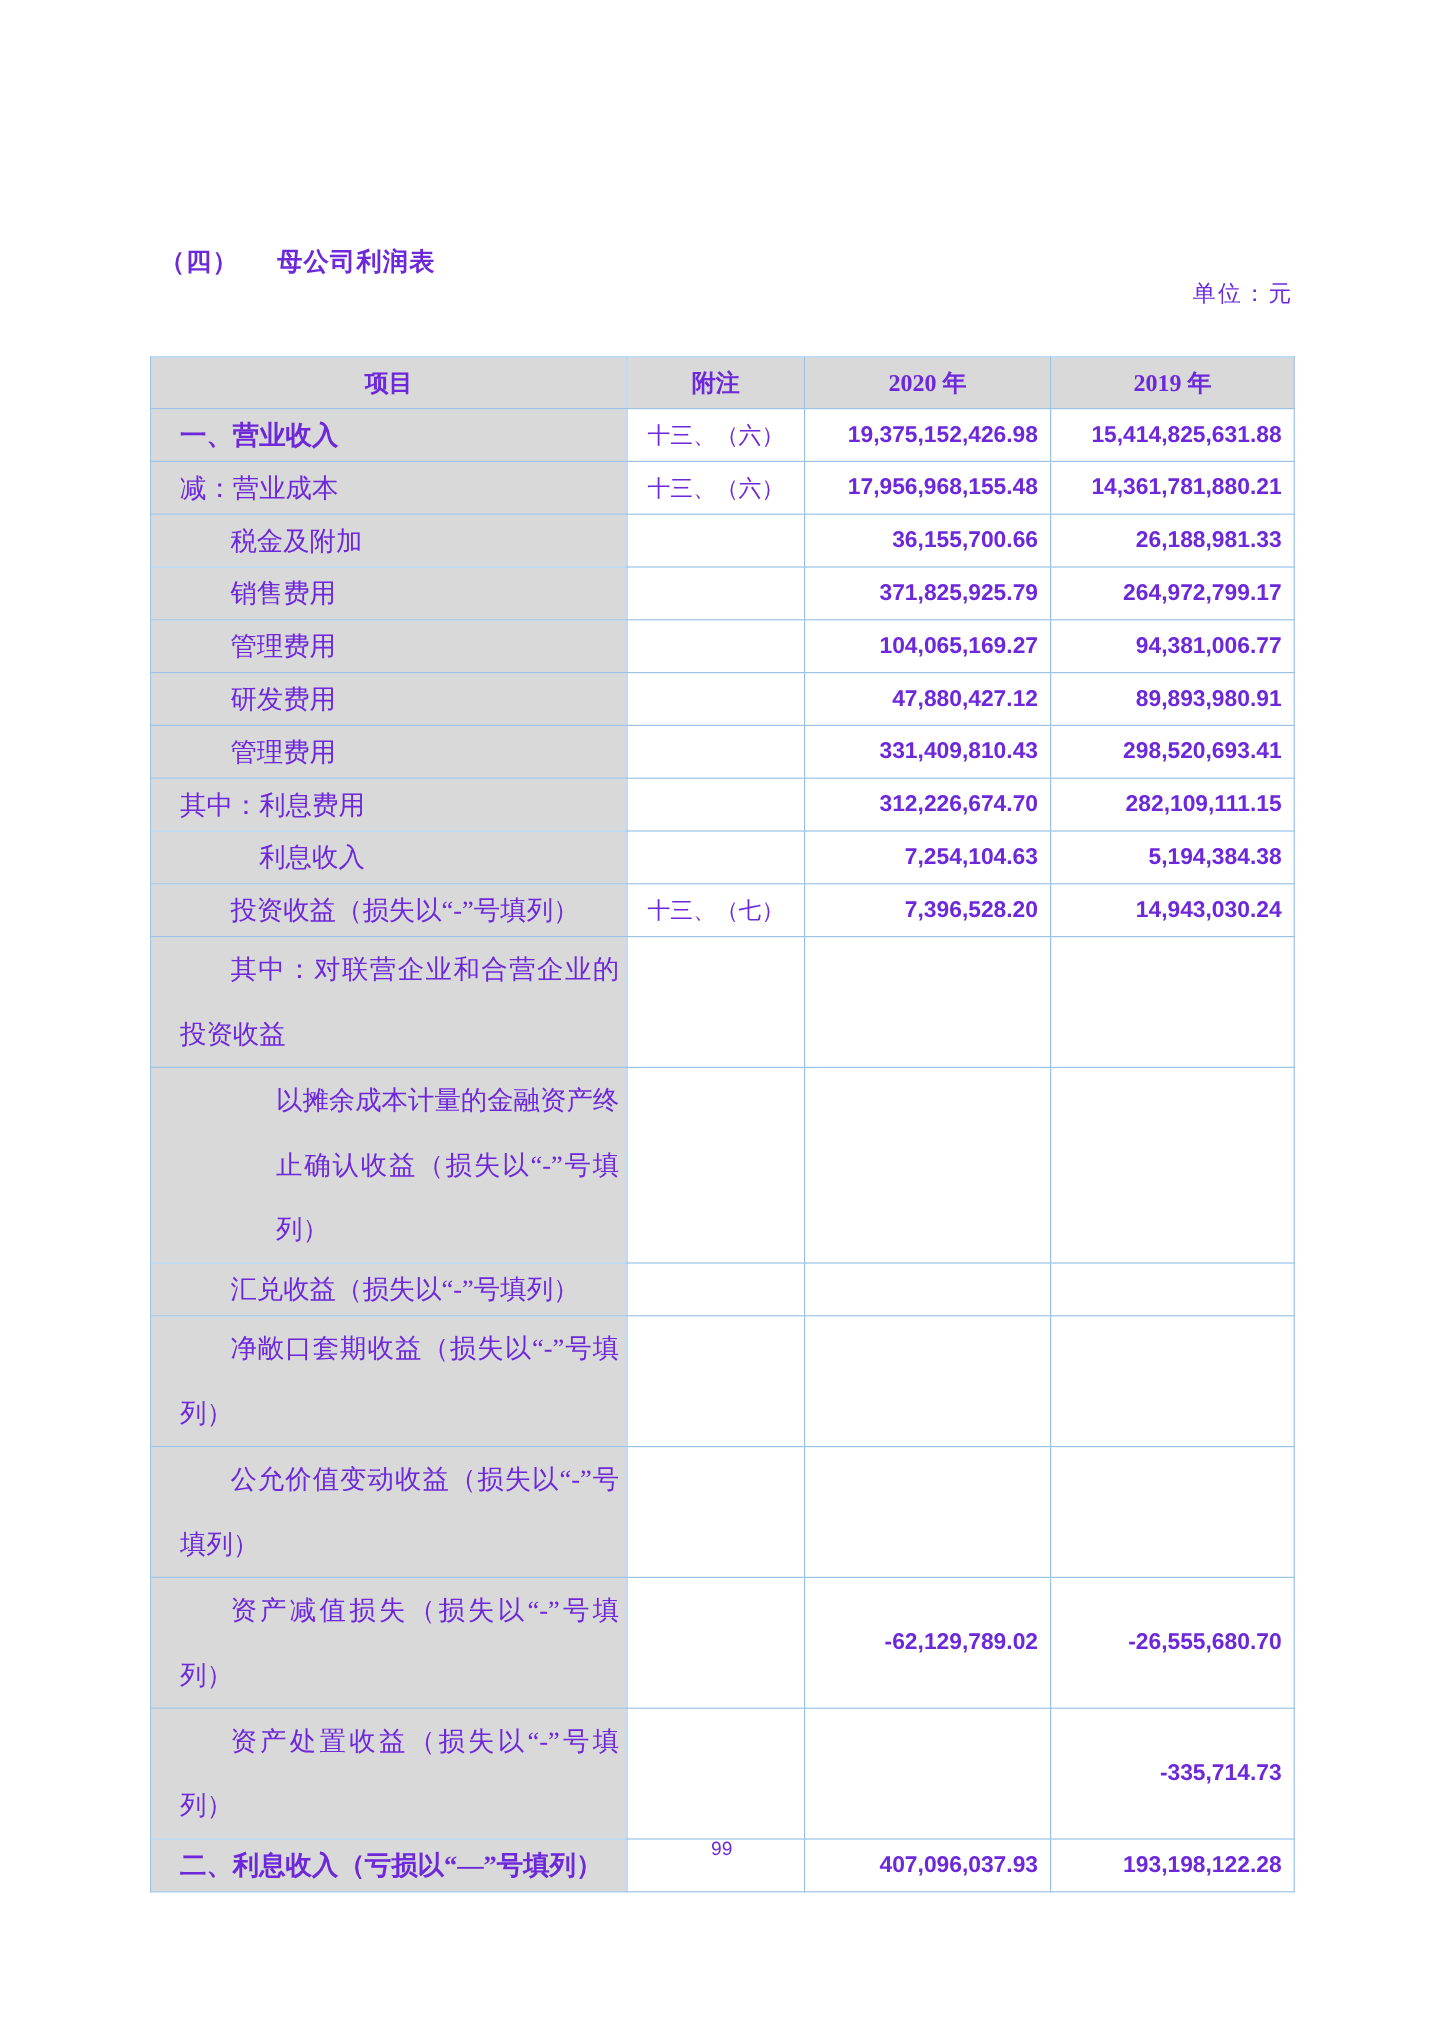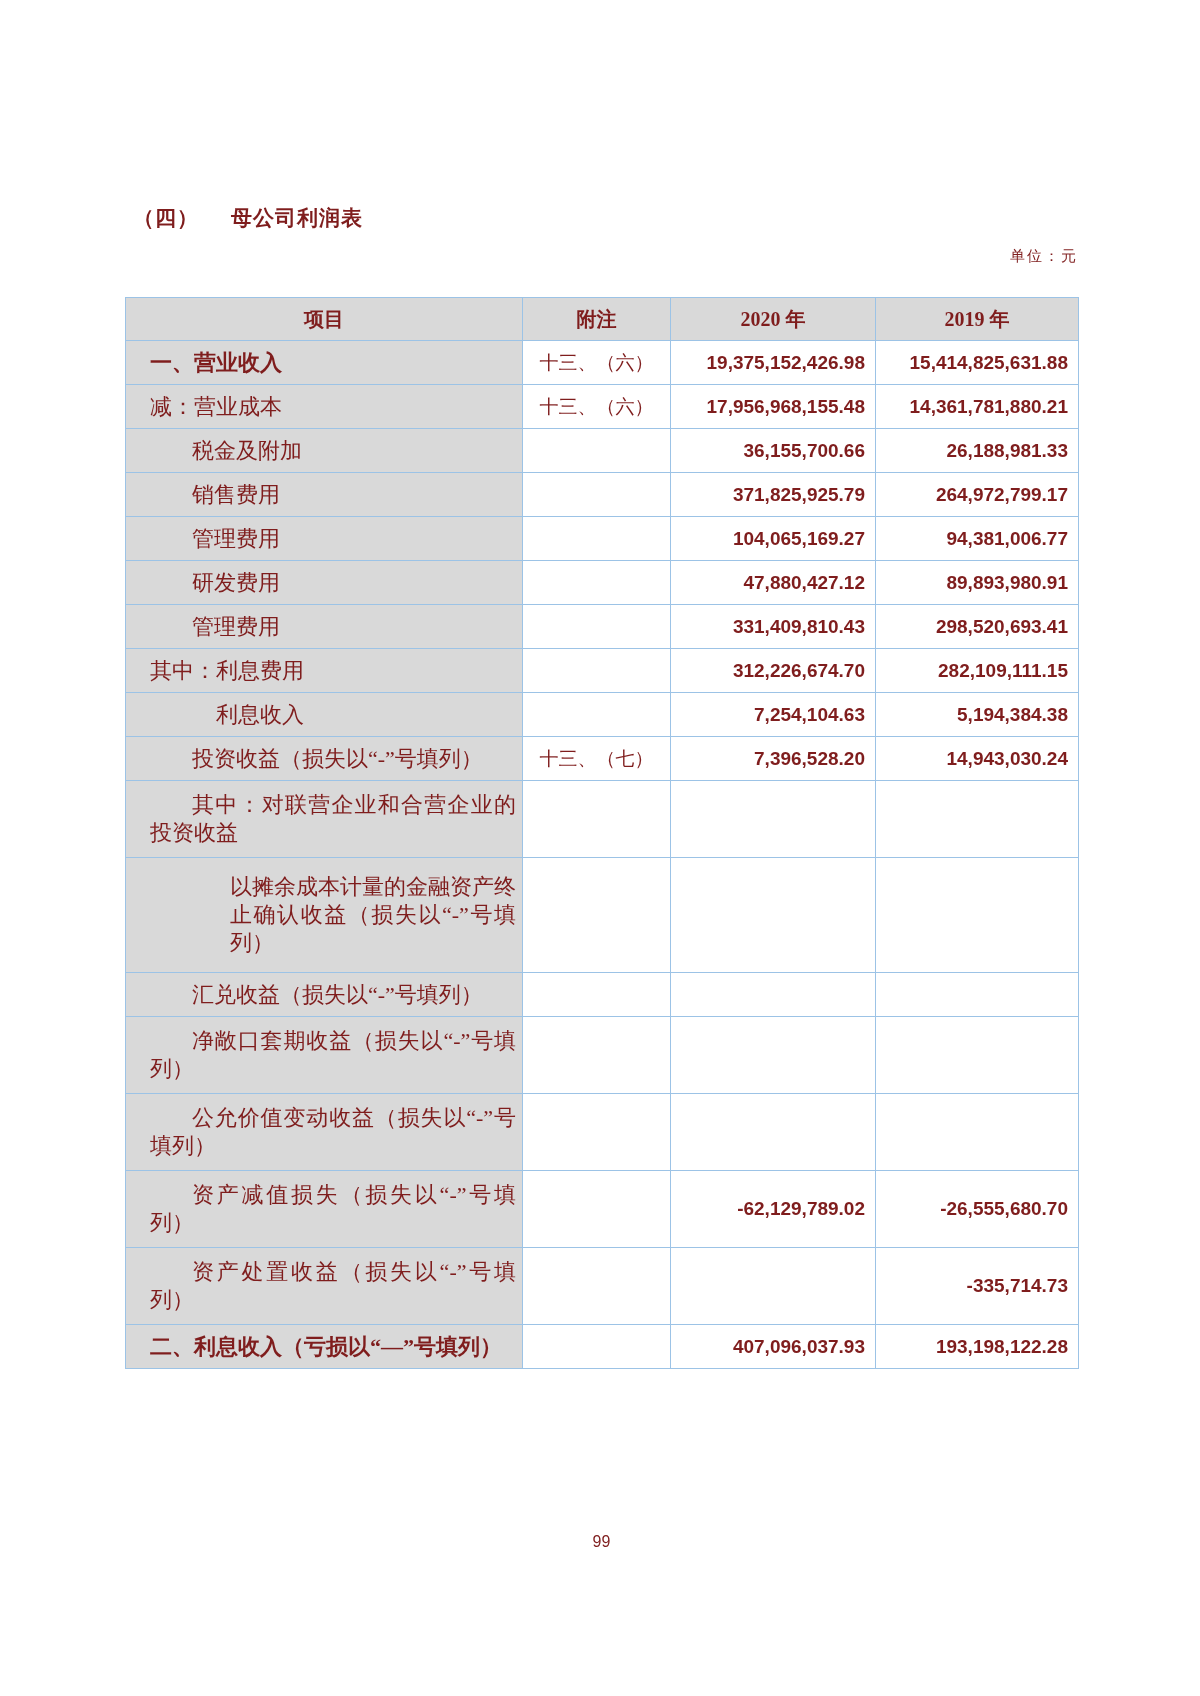--- a/index.html
+++ b/index.html
@@ -2,32 +2,32 @@
 <html><head>
 <meta charset="utf-8">
 <style>
   html,body { margin:0; padding:0; background:#e8e8e8; }
   .page {
     position:relative;
     width:1200px; height:1696px;
     margin:0 auto;
     background:#ffffff;
     font-family:"Liberation Serif","DejaVu Serif",serif;
-    color:#7f1d1d;
+    color:#6d28d9;
     overflow:hidden;
   }
   .doc-title {
     position:absolute; left:133px; top:204px;
     font-size:21px; font-weight:bold; letter-spacing:1px;
     white-space:nowrap;
   }
   .doc-title .section { margin-right:32px; }
   .unit-line {
-    position:absolute; top:247px; right:122px;
-    font-size:15px; letter-spacing:2px;
+    position:absolute; top:232px; right:122px;
+    font-size:19px; letter-spacing:2px;
   }
   table.fin {
     position:absolute; left:125px; top:297px;
     width:953px;
     border-collapse:collapse; table-layout:fixed;
   }
   table.fin th, table.fin td {
     border:1px solid #9CC3E6;
     vertical-align:middle;
     overflow:hidden;
@@ -47,21 +47,21 @@
     text-align:center; font-size:19px;
     background:#ffffff;
   }
   td.num {
     text-align:right; padding-right:10px;
     font-family:"Liberation Sans","DejaVu Sans",sans-serif;
     font-size:19px; font-weight:700;
     background:#ffffff;
   }
   td.item.multi {
-    line-height:28px;
+    line-height:54px;
     text-align:justify;
   }
   tr.bold td.item { font-weight:700; }
   .page-number {
     position:absolute; top:1533px; left:125px; width:953px;
     text-align:center;
     font-family:"Liberation Sans","DejaVu Sans",sans-serif;
     font-size:16px;
   }
 </style>

